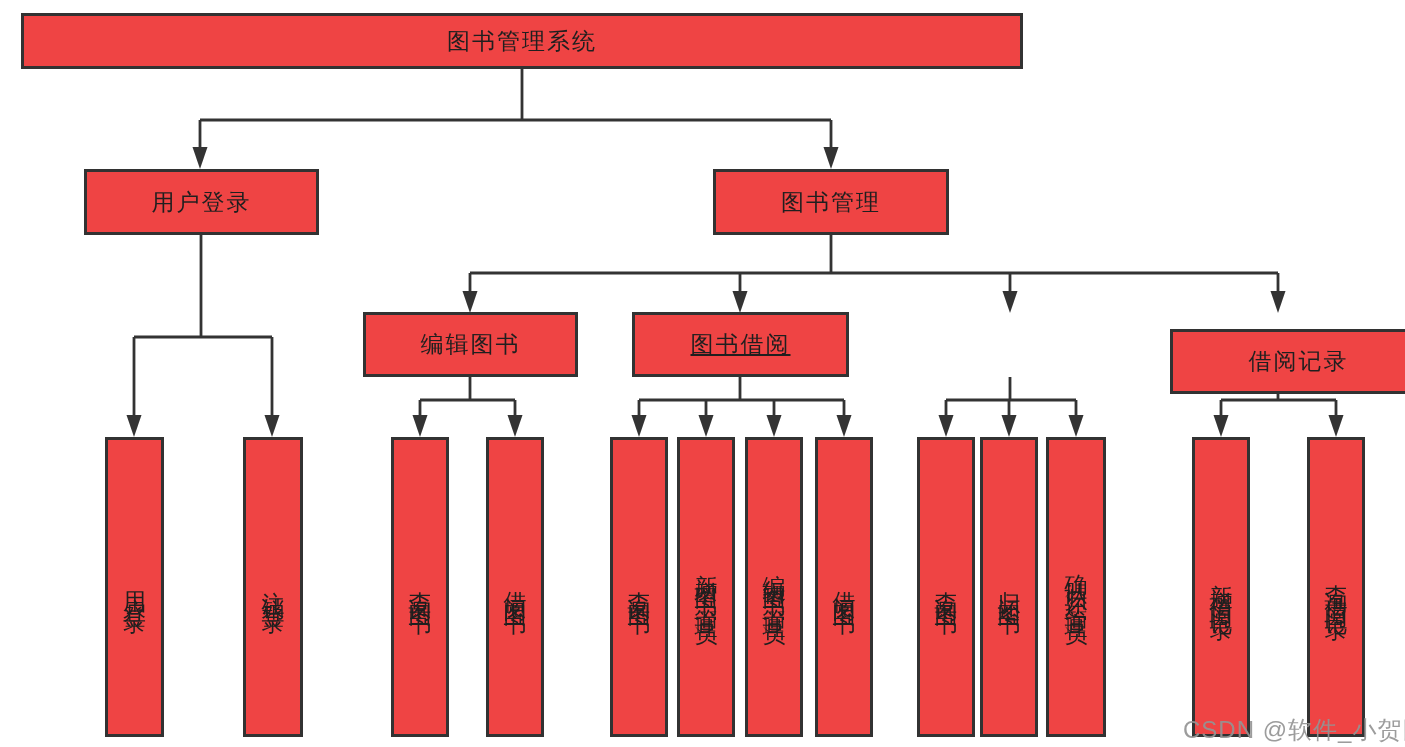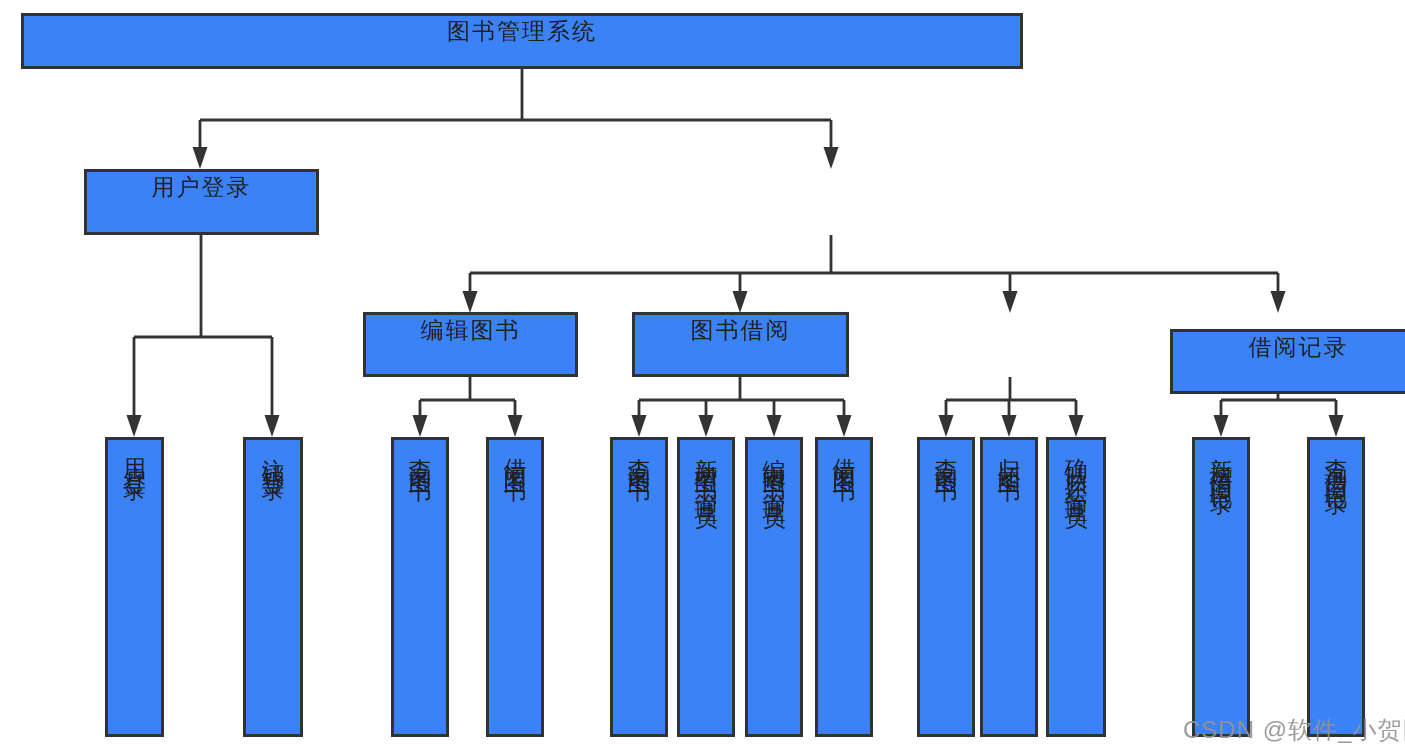--- a/index.html
+++ b/index.html
@@ -8,22 +8,22 @@
     width:1405px;height:747px;
     background:#ffffff;
     font-family:"Liberation Sans","DejaVu Sans",sans-serif;
     overflow:hidden;
   }
   #connectors{position:absolute;left:0;top:0;width:1405px;height:747px;z-index:1;}
   .node{
     position:absolute;
     box-sizing:border-box;
     border:3px solid #323232;
-    background:#3b82f6;
-    display:flex;justify-content:center;
+    background:#ef4444;
+    display:flex;align-items:center;justify-content:center;
     z-index:2;
     color:#1f1f1f;
   }
   .node .lbl{
     font-size:23px;
     letter-spacing:2px;
     color:#1f1f1f;
     white-space:nowrap;
   }
   .leaf .lbl{
@@ -31,21 +31,21 @@
     text-orientation:mixed;
     letter-spacing:7px;
     white-space:normal;
     line-height:1;
   }
   
   .n-root{left:21px;top:13px;width:1002px;height:56px;}
   .n-user{left:84px;top:169px;width:235px;height:66px;}
   .n-book{left:713px;top:169px;width:236px;height:66px;}
   .n-newbook{left:363px;top:312px;width:215px;height:65px;}
-  .n-borrow{left:632px;top:312px;width:217px;height:65px;}
+  .n-borrow{left:632px;top:312px;width:217px;height:65px;text-decoration:underline;}
   .n-current{left:903px;top:312px;width:214px;height:65px;}
   .n-record{left:1170px;top:312px;width:257px;height:65px;margin-top:17px;}
   .leaf{top:437px;width:58px;height:300px;}
   .lf-1{left:105px;width:59px;}
   .lf-2{left:243px;width:60px;}
   .lf-3{left:391px;}
   .lf-4{left:486px;}
   .lf-5{left:610px;}
   .lf-6{left:677px;}
   .lf-7{left:745px;}
@@ -136,20 +136,23 @@
     </g>
   </svg>
 
   <div class="node n-root">
     <span class="lbl">图书管理系统</span>
   </div>
 
   <div class="node n-user">
     <span class="lbl">用户登录</span>
   </div>
+  <div class="node n-book">
+    <span class="lbl">图书管理</span>
+  </div>
 
   <div class="node n-newbook">
     <span class="lbl">编辑图书</span>
   </div>
   <div class="node n-borrow">
     <span class="lbl">图书借阅</span>
   </div>
   <div class="node n-record">
     <span class="lbl">借阅记录</span>
   </div>

